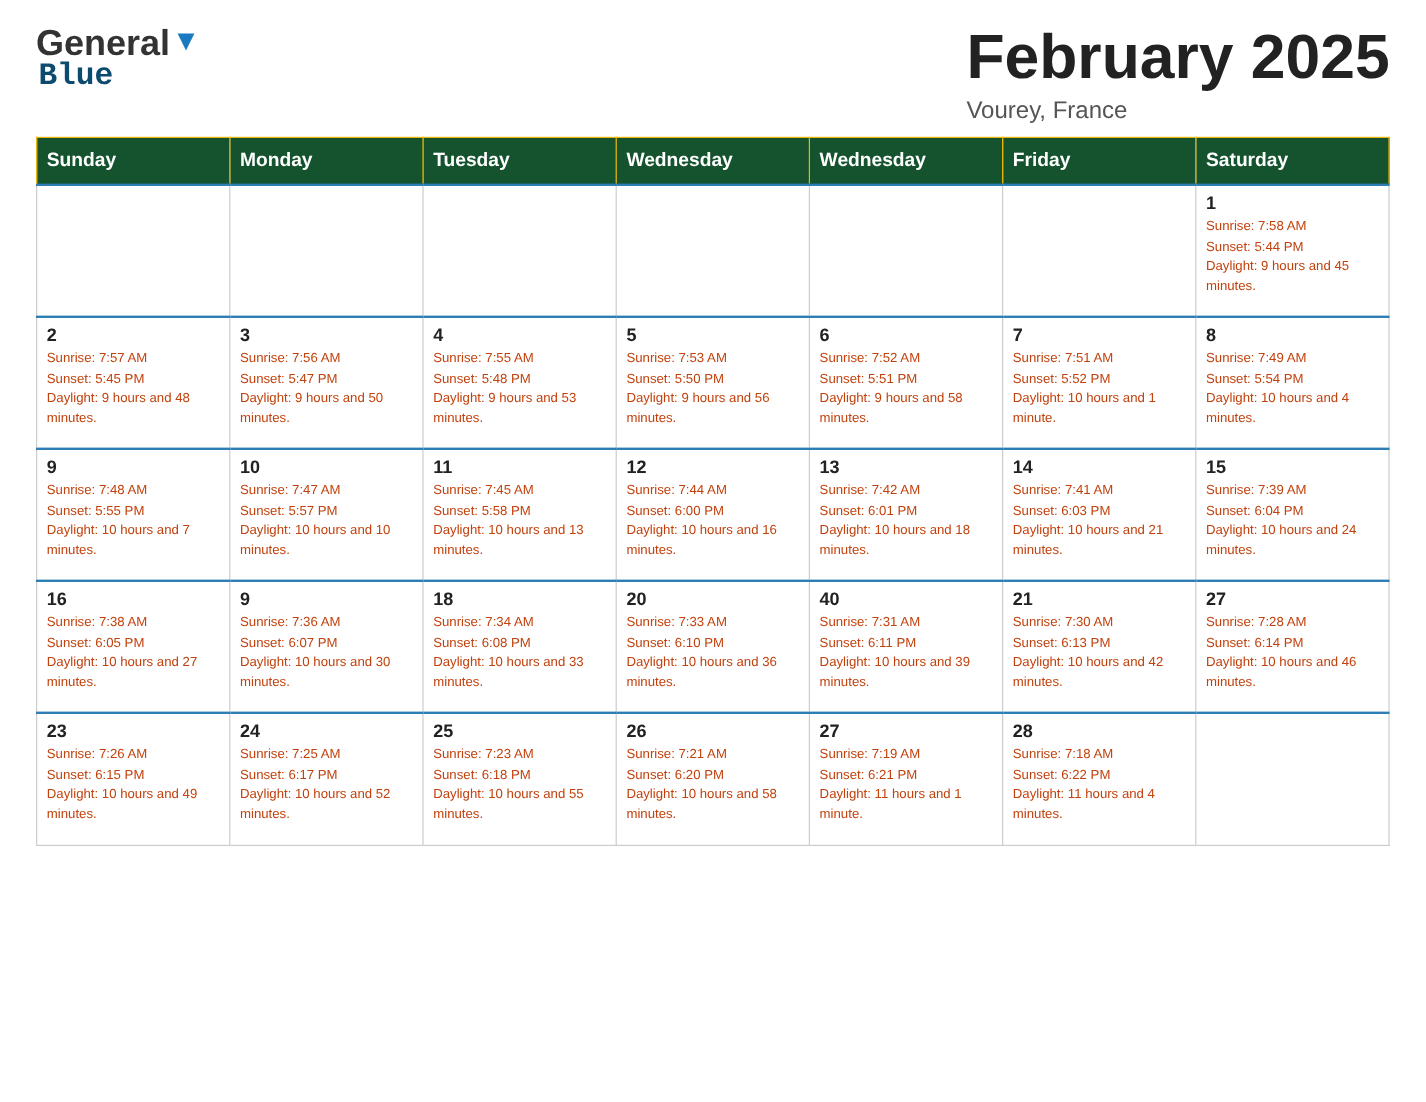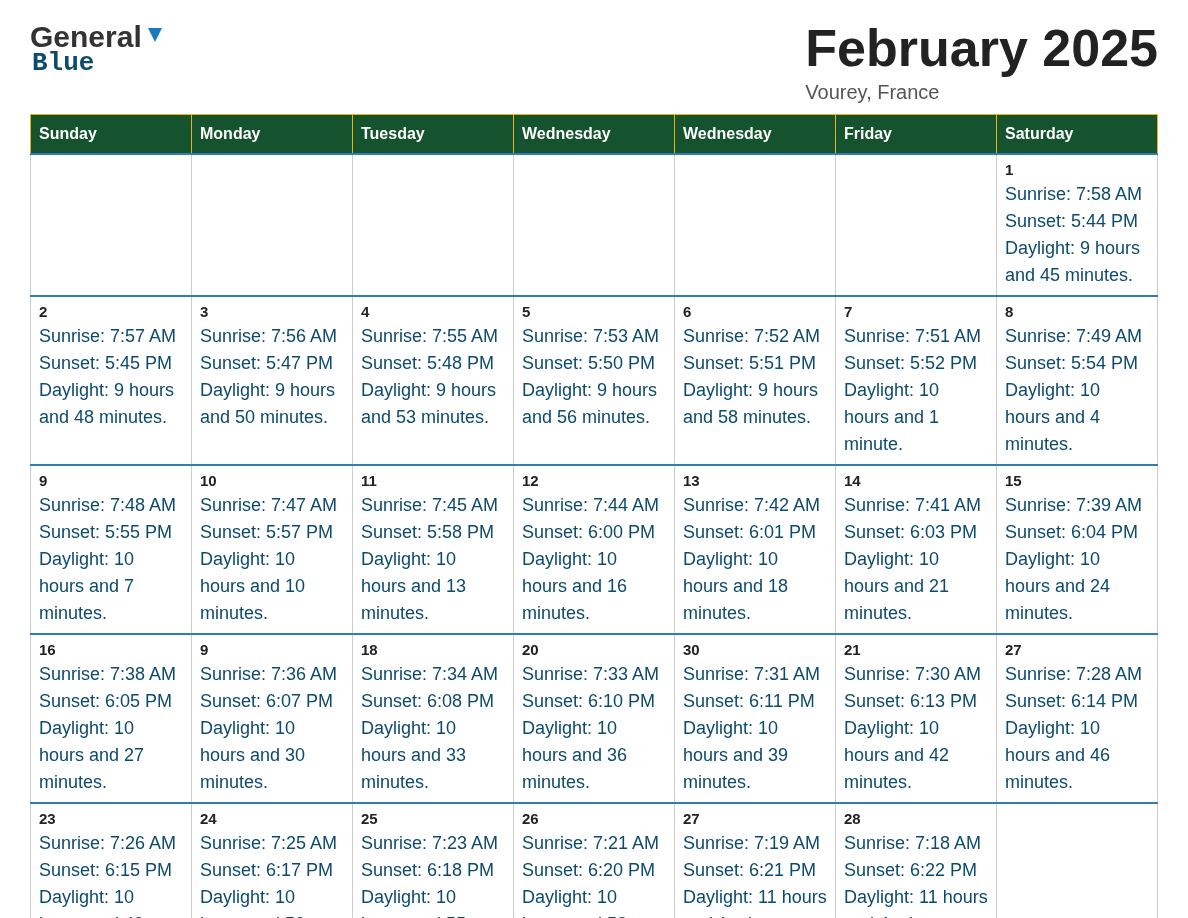--- a/index.html
+++ b/index.html
@@ -64,22 +64,22 @@
       border-top: 2px solid #2e7db5;
     }
     .day-number {
       font-size: 15px;
       font-weight: bold;
       color: #222;
       display: block;
       margin-bottom: 3px;
     }
     .day-info {
-      font-size: 18px;
-      color: #0c4a6e;
+      font-size: 11px;
+      color: #c2410c;
       line-height: 1.5;
     }
     .empty {
       background: #f9f9f9;
     }
   </style>
 </head>
 <body>
 
 <div class="header">
@@ -194,21 +194,21 @@
         </td>
         <td>
           <span class="day-number">18</span>
           <div class="day-info">Sunrise: 7:34 AM<br>Sunset: 6:08 PM<br>Daylight: 10 hours and 33 minutes.</div>
         </td>
         <td>
           <span class="day-number">20</span>
           <div class="day-info">Sunrise: 7:33 AM<br>Sunset: 6:10 PM<br>Daylight: 10 hours and 36 minutes.</div>
         </td>
         <td>
-          <span class="day-number">30</span>
+          <span class="day-number">40</span>
           <div class="day-info">Sunrise: 7:31 AM<br>Sunset: 6:11 PM<br>Daylight: 10 hours and 39 minutes.</div>
         </td>
         <td>
           <span class="day-number">21</span>
           <div class="day-info">Sunrise: 7:30 AM<br>Sunset: 6:13 PM<br>Daylight: 10 hours and 42 minutes.</div>
         </td>
         <td>
           <span class="day-number">27</span>
           <div class="day-info">Sunrise: 7:28 AM<br>Sunset: 6:14 PM<br>Daylight: 10 hours and 46 minutes.</div>
         </td>

